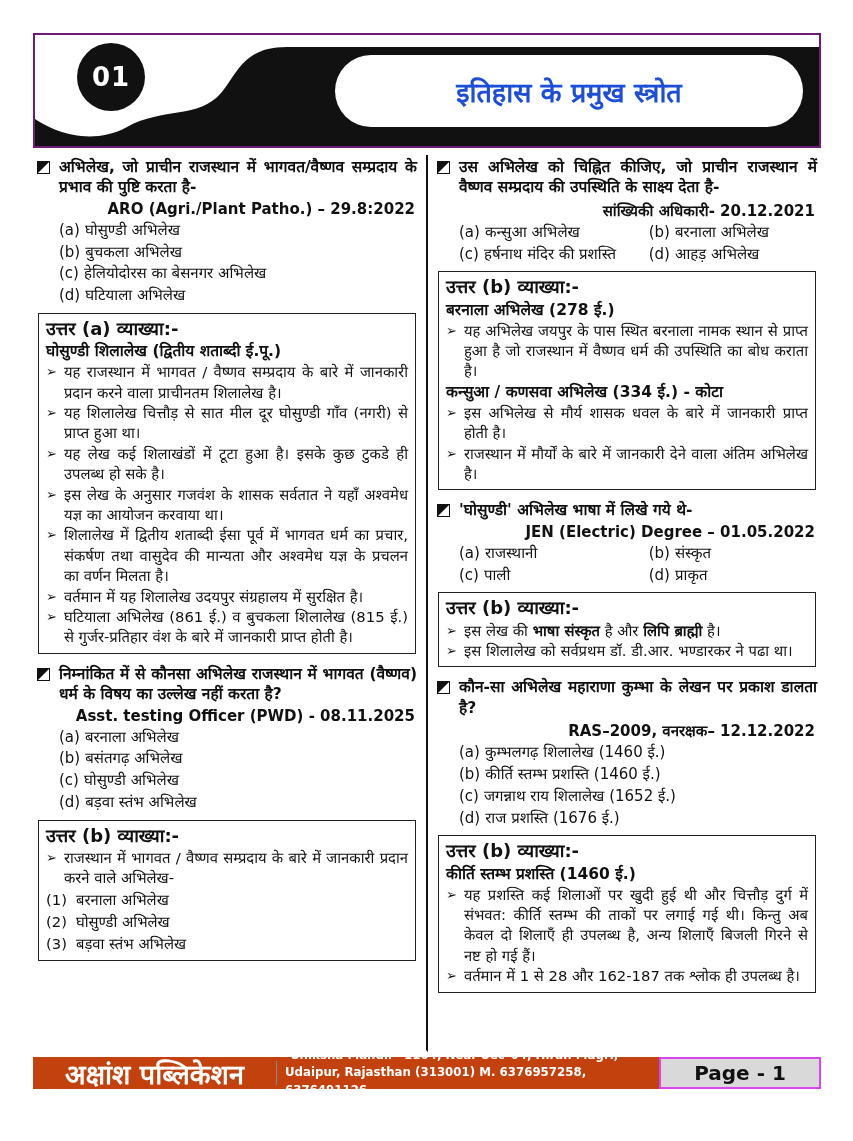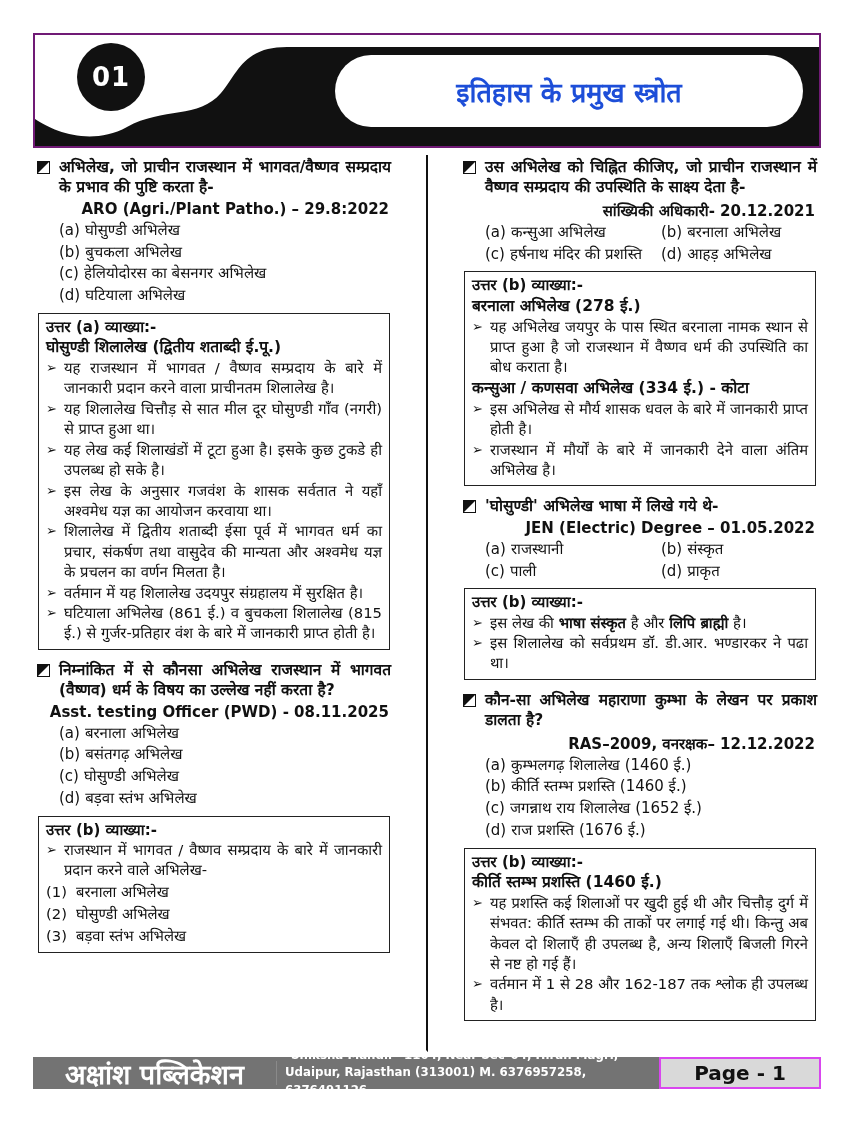--- a/index.html
+++ b/index.html
@@ -24,21 +24,20 @@
   .title-pill {
     position:absolute; left:300px; top:20px; width:468px; height:72px;
     background:#fff; border-radius:36px; display:flex; align-items:center; justify-content:center;
     font-weight:bold; font-size:27px; color:#1d4ed8;
   }
 
   
   .content {
     position:absolute; left:33px; top:155px; width:788px; height:897px;
     display:flex;
-    gap:26px;
   }
   .col { flex:1 1 0; overflow:hidden; padding:0 4px; }
   .divider { width:2px; background:#111; margin:0 5px; }
 
   
   .qblock { margin:2px 0 6px 0; }
   .qrow { display:flex; gap:9px; }
   .qmark {
     flex:0 0 auto; width:13px; height:13px; margin-top:4px;
     border:1.5px solid #111;
@@ -49,32 +48,32 @@
   .opts { padding-left:22px; margin-top:1px; }
   .opt { font-size:15px; line-height:1.45; display:flex; gap:5px; }
   .opts.cols2 { display:grid; grid-template-columns:53% 47%; }
   .olabel { flex:0 0 auto; }
 
   
   .ablock {
     border:1.6px solid #222; margin:5px 1px 10px 1px; padding:3px 7px 5px 7px;
     background:#fff;
   }
-  .aheading { font-weight:bold; font-size:15px; line-height:1.35; }
+  .aheading { font-weight:bold; font-size:18px; line-height:1.35; }
   .asub { font-weight:bold; font-size:15.5px; line-height:1.35; }
   .arow { display:flex; gap:7px; font-size:14.8px; line-height:1.38; }
   .bmark { flex:0 0 auto; font-size:13px; line-height:1.55; }
   .btext { text-align:justify; }
   .nrow { display:flex; gap:9px; font-size:14.8px; line-height:1.5; }
   .nlabel { flex:0 0 18px; }
 
   
   .footer {
     position:absolute; left:33px; top:1057px; width:788px; height:32px;
-    background:#737373; display:flex; align-items:stretch; color:#fff;
+    background:#c2410c; display:flex; align-items:stretch; color:#fff;
   }
   .publisher {
     flex:0 0 243px; display:flex; align-items:center; justify-content:center;
     font-weight:bold; font-size:27px; white-space:nowrap;
   }
   .footer-sep { width:1px; background:#8a8a8a; margin:4px 0; }
   .address {
     flex:1 1 auto; display:flex; flex-direction:column; justify-content:center;
     font-weight:bold; font-size:11.8px; line-height:1.45; padding-left:8px;
   }

